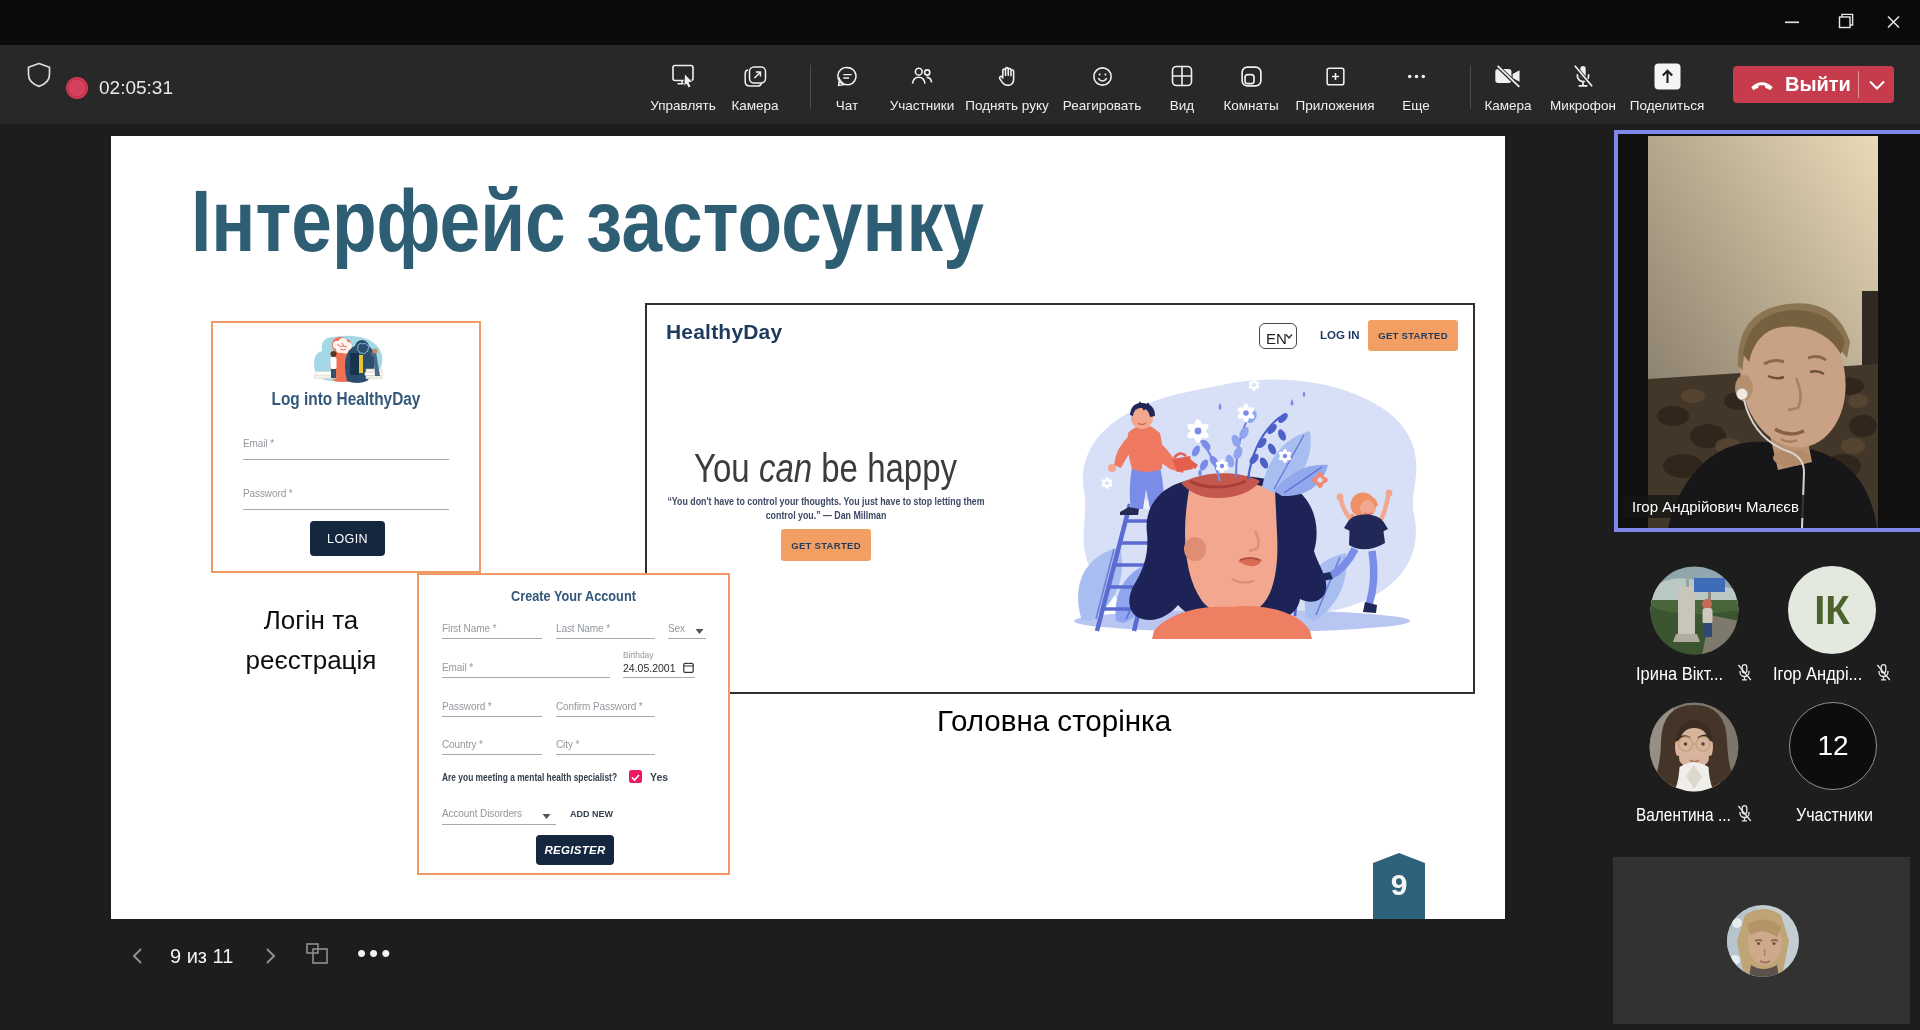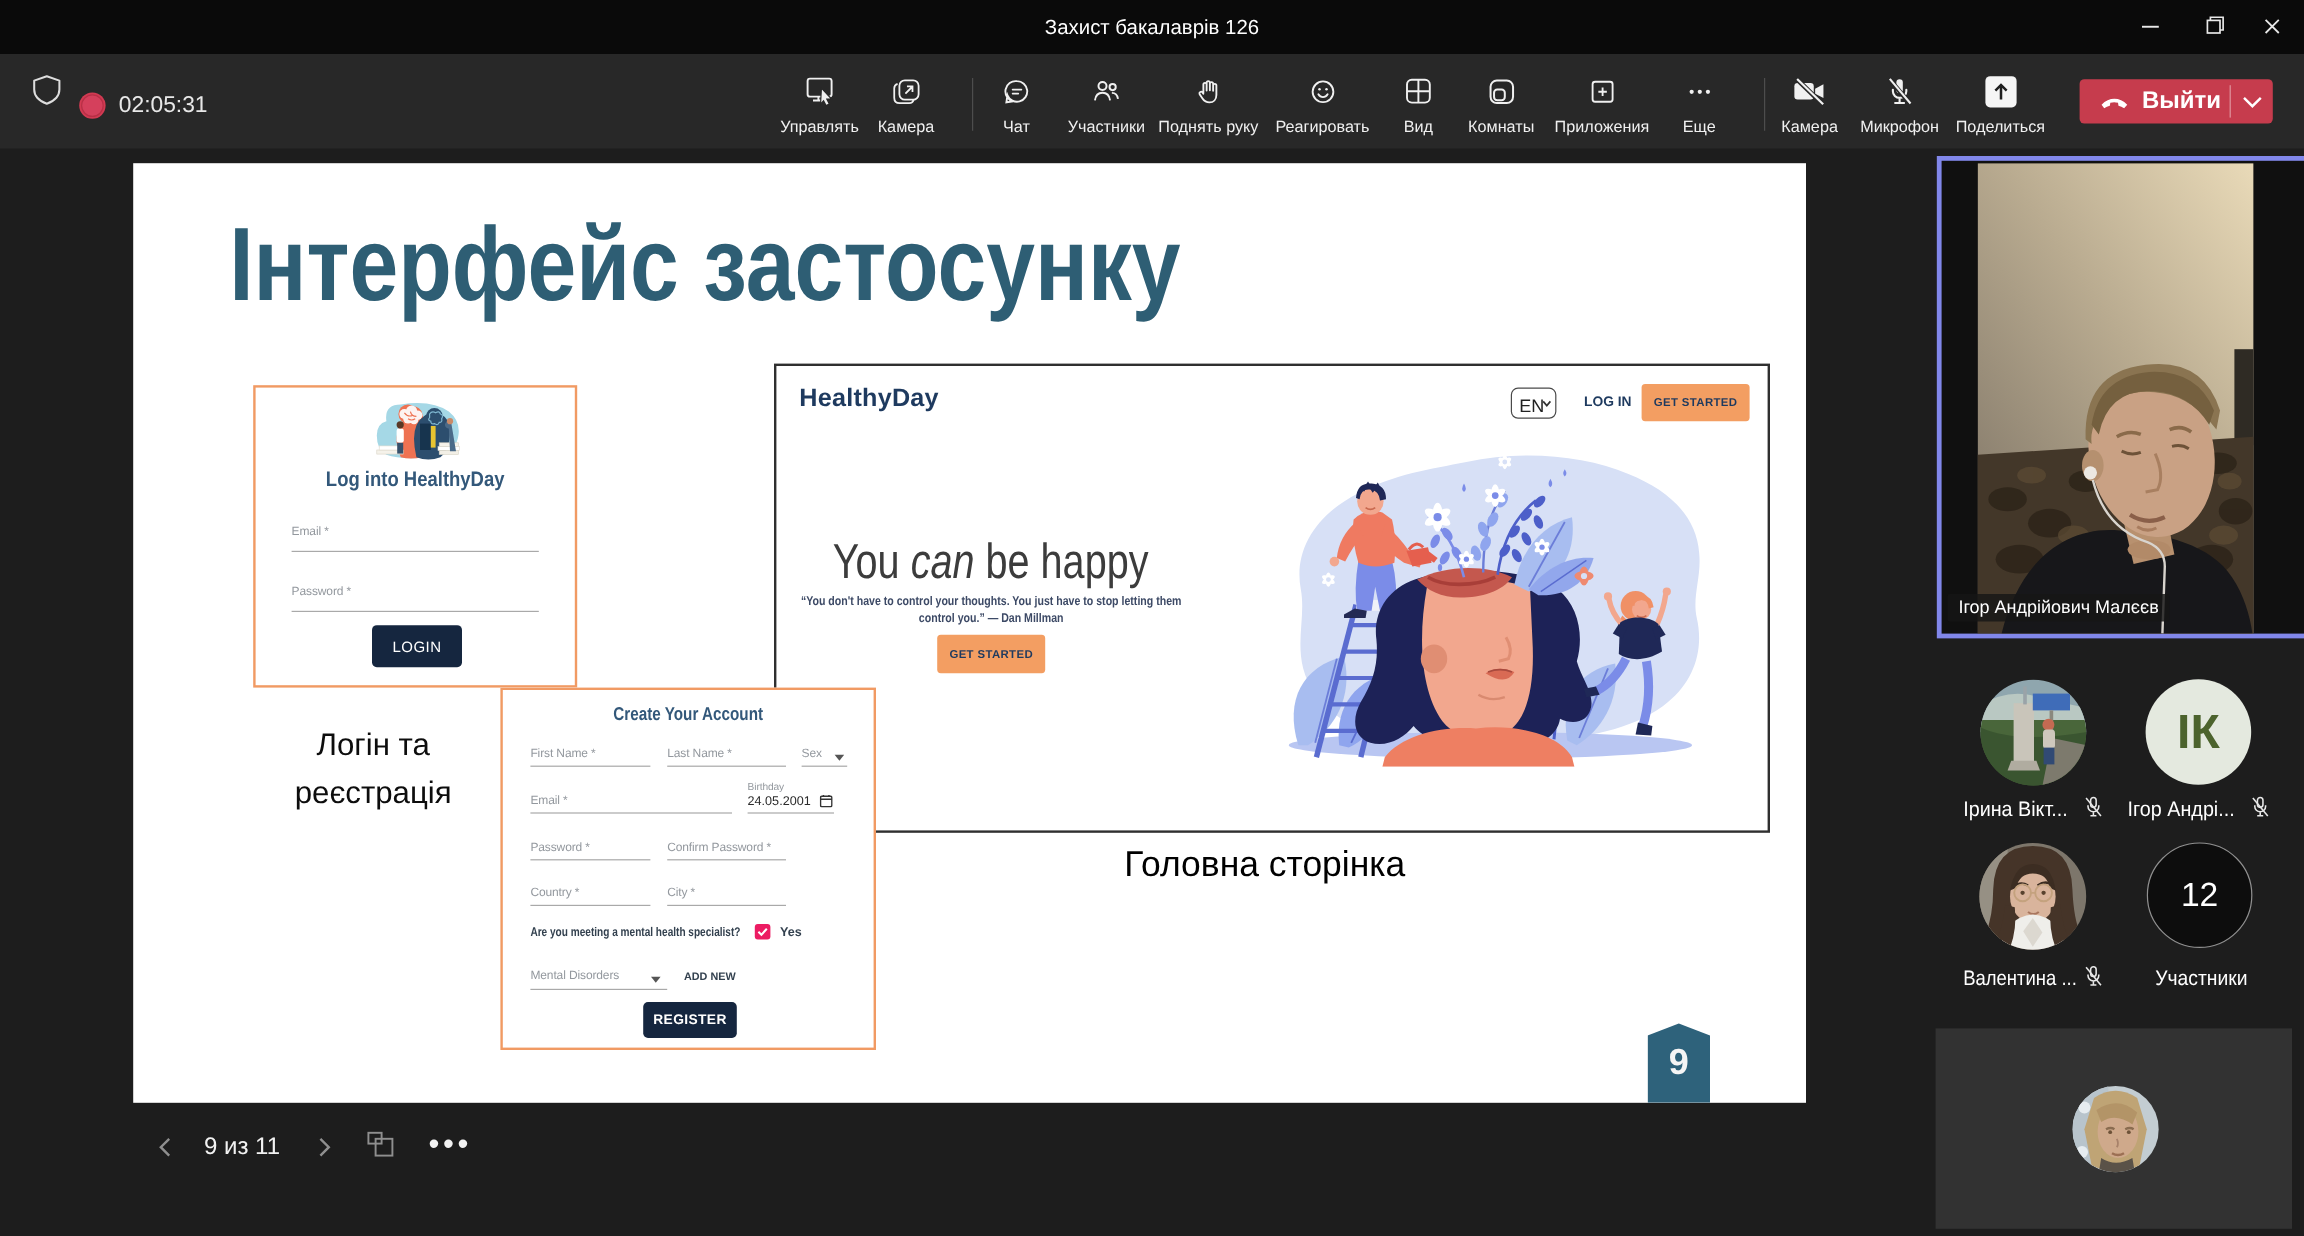--- a/index.html
+++ b/index.html
@@ -19,21 +19,20 @@
   
   #stage { position:absolute; left:0; top:124px; width:1920px; height:906px; background:#1d1d1d; }
   #slide { position:absolute; left:111px; top:12px; width:1394px; height:783px; background:#ffffff; }
   
   .uline { position:absolute; height:1px; background:#a9a9a9; }
   .flabel { position:absolute; color:#93989e; font-size:10px; letter-spacing:-.1px; }
 </style>
 </head>
 <body>
 <div id="titlebar">
-  <div class="title">Захист бакалаврів 126</div>
 
   <svg class="abs" style="left:1775px;top:0;width:145px;height:45px" viewBox="0 0 145 45">
     <rect x="10" y="21.5" width="14" height="1.6" fill="#e8e8e8"></rect>
     <rect x="64.5" y="17" width="10.5" height="10.5" fill="none" stroke="#e8e8e8" stroke-width="1.4"></rect>
     <path d="M67 17 v-2.6 h10.6 v10.6 h-2.6" fill="none" stroke="#e8e8e8" stroke-width="1.4"></path>
     <path d="M113 16.5 l11 11 M124 16.5 l-11 11" stroke="#e8e8e8" stroke-width="1.5"></path>
   </svg>
 </div>
 <div id="toolbar">
 
@@ -451,27 +450,27 @@
       <div class="uline" style="left:23px;top:179px;width:100px;"></div>
       <div class="flabel" style="left:137px;top:164px;">City *</div>
       <div class="uline" style="left:137px;top:179px;width:99px;"></div>
       <div class="abs" style="left:23px;top:196px;font-size:10.5px;font-weight:bold;color:#33414f;white-space:nowrap;transform:scaleX(.8);transform-origin:left top;">Are you meeting a mental health specialist?</div>
       <div class="abs" style="left:210px;top:195px;width:13px;height:13px;background:#ec1c63;border-radius:2.5px;">
         <svg width="13" height="13" viewBox="0 0 13 13">
             <path d="M3 6.5 L5.5 9 L10 4" fill="none" stroke="#ffffff" stroke-width="1.7"></path>
           </svg>
       </div>
       <div class="abs" style="left:231px;top:196px;font-size:10.5px;font-weight:bold;color:#33414f;">Yes</div>
-      <div class="flabel" style="left:23px;top:233px;">Mental Disorders</div>
+      <div class="flabel" style="left:23px;top:233px;">Account Disorders</div>
       <svg class="abs" style="left:123px;top:238px" width="9" height="7" viewBox="0 0 9 7">
           <path d="M0.5 1 L4.5 6 L8.5 1 Z" fill="#555"></path>
         </svg>
       <div class="uline" style="left:23px;top:249px;width:114px;"></div>
       <div class="abs" style="left:151px;top:234px;font-size:9px;font-weight:bold;color:#33414f;">ADD NEW</div>
-      <div class="abs" style="left:117px;top:260px;width:78px;height:30px;background:#15263f;border-radius:4px;color:#ffffff;font-size:11.5px;font-weight:bold;display:flex;align-items:center;justify-content:center;letter-spacing:.3px;">REGISTER</div>
+      <div class="abs" style="left:117px;top:260px;width:78px;height:30px;background:#15263f;border-radius:4px;color:#ffffff;font-size:11.5px;font-weight:bold;display:flex;align-items:center;justify-content:center;letter-spacing:.3px;font-style:italic;">REGISTER</div>
     </div>
 
     <div class="abs" style="left:818px;top:568px;width:250px;text-align:center;font-size:30px;color:#000000;white-space:nowrap;transform:scaleX(.985);">Головна сторінка</div>
 
     <svg class="abs" style="left:1262px;top:716px" width="52" height="67" viewBox="0 0 52 67">
       <path d="M0 11 L26 1 L52 11 L52 67 L0 67 Z" fill="#2e627b"></path>
       <text x="26" y="43" text-anchor="middle" font-size="30" font-weight="bold" fill="#f5f5f5" font-family="Liberation Sans, sans-serif">9</text>
     </svg>
   </div>
 

